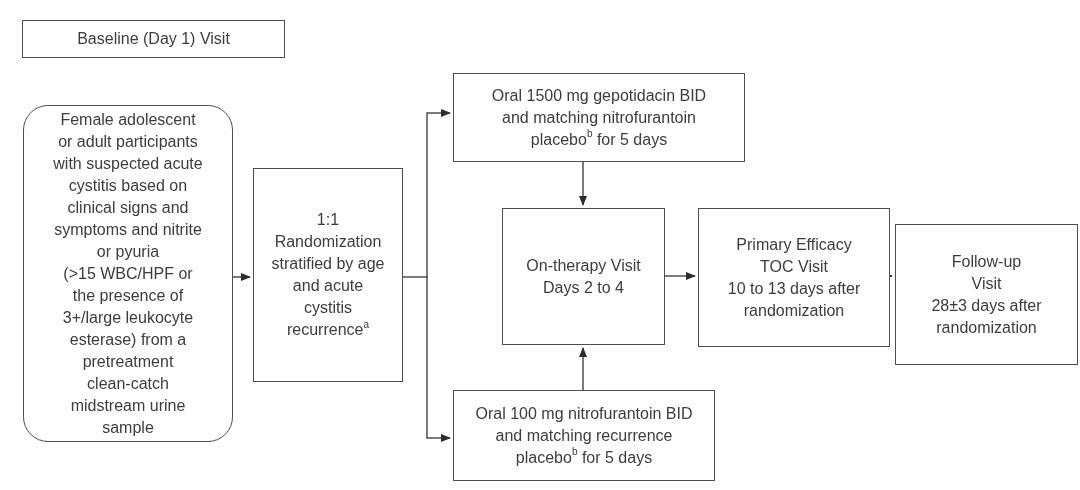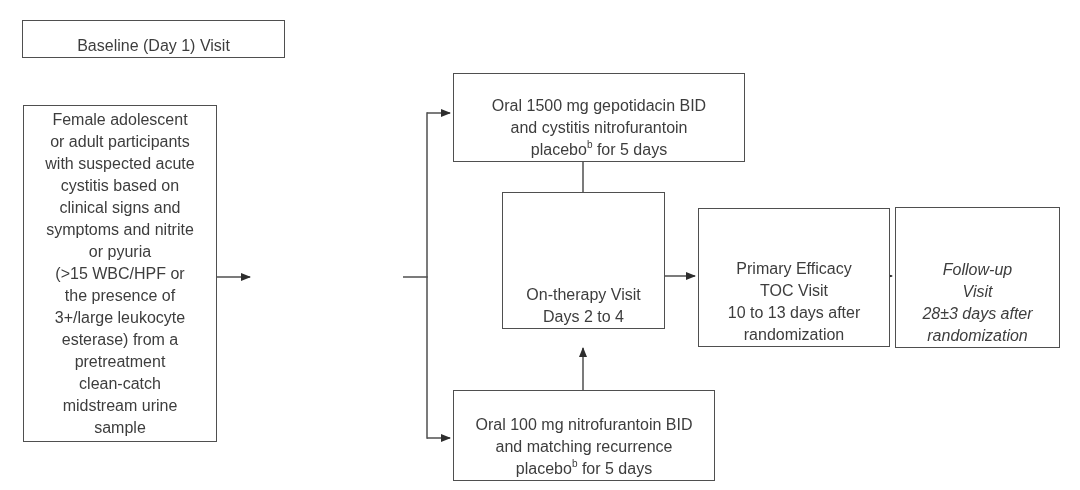--- a/index.html
+++ b/index.html
@@ -18,21 +18,21 @@
   .box {
     position: absolute;
     box-sizing: border-box;
     border: 1.5px solid var(--border-color, #4f4f4f);
     background: #ffffff;
     color: var(--text-color, #3d3d3d);
     font-size: 16px;
     line-height: 22px;
     display: flex;
     flex-direction: column;
-    justify-content: flex-end;
+    justify-content: center;
     align-items: center;
     text-align: center;
   }
   .box .line { display: block; }
   sup {
     font-size: 10px;
     line-height: 0;
     position: relative;
     top: -1px;
   }
@@ -45,27 +45,27 @@
   }
   svg.connectors line {
     stroke: var(--line-color, #4f4f4f);
     stroke-width: 1.5;
     fill: none;
   }
   .arrowhead { fill: var(--arrow-color, #2d2d2d); }
 
   
   #baseline-box     { left: 22px;  top: 20px;  width: 263px; height: 38px;  }
-  #eligibility-box  { left: 23px;  top: 105px; width: 194px; height: 337px; padding: 2px; }
+  #eligibility-box  { left: 23px;  top: 105px; width: 210px; height: 337px; padding: 2px; border-radius: 25px; }
   #randomization-box{ left: 253px; top: 168px; width: 150px; height: 214px; }
   #arm-top-box      { left: 453px; top: 73px;  width: 292px; height: 89px;  }
   #arm-bottom-box   { left: 453px; top: 390px; width: 262px; height: 91px;  }
-  #on-therapy-box   { left: 502px; top: 192px; width: 163px; height: 137px; }
+  #on-therapy-box   { left: 502px; top: 208px; width: 163px; height: 137px; }
   #toc-box          { left: 698px; top: 208px; width: 192px; height: 139px; }
-  #followup-box     { left: 895px; top: 207px; width: 165px; height: 141px; font-style: italic; }
+  #followup-box     { left: 895px; top: 224px; width: 183px; height: 141px; }
 </style>
 </head>
 <body>
 
 <div class="canvas">
 
   <svg class="connectors" viewBox="0 0 1080 490" xmlns="http://www.w3.org/2000/svg">
     <defs>
       <marker id="arrow" viewBox="0 0 10 8" refX="9" refY="4" markerWidth="10" markerHeight="8" markerUnits="userSpaceOnUse" orient="auto">
         <path class="arrowhead" d="M0,0 L10,4 L0,8 Z"></path>
@@ -83,24 +83,30 @@
   </svg>
 
   <div class="box" id="baseline-box">
     <span class="line">Baseline (Day 1) Visit</span>
   </div>
 
   <div class="box" id="eligibility-box">
     <div class="line">Female adolescent<br>or adult participants<br>with suspected acute<br>cystitis based on<br>clinical signs and<br>symptoms and nitrite<br>or pyuria<br>(&gt;15 WBC/HPF or<br>the presence of<br>3+/large leukocyte<br>esterase) from a<br>pretreatment<br>clean-catch<br>midstream urine<br>sample</div>
   </div>
 
+  <div class="box" id="randomization-box">
+    <div class="line">1:1<br>Randomization<br>stratified by age<br>and acute<br>cystitis</div>
+    <div class="line">
+      <span>recurrence</span><sup>a</sup>
+    </div>
+  </div>
 
   <div class="box" id="arm-top-box">
     <div class="line">Oral 1500 mg gepotidacin BID</div>
-    <div class="line">and cystitis nitrofurantoin</div>
+    <div class="line">and matching nitrofurantoin</div>
     <div class="line">
       <span>placebo</span><sup>b</sup><span> for 5 days</span>
     </div>
   </div>
 
   <div class="box" id="arm-bottom-box">
     <div class="line">Oral 100 mg nitrofurantoin BID</div>
     <div class="line">and matching recurrence</div>
     <div class="line">
       <span>placebo</span><sup>b</sup><span> for 5 days</span>

